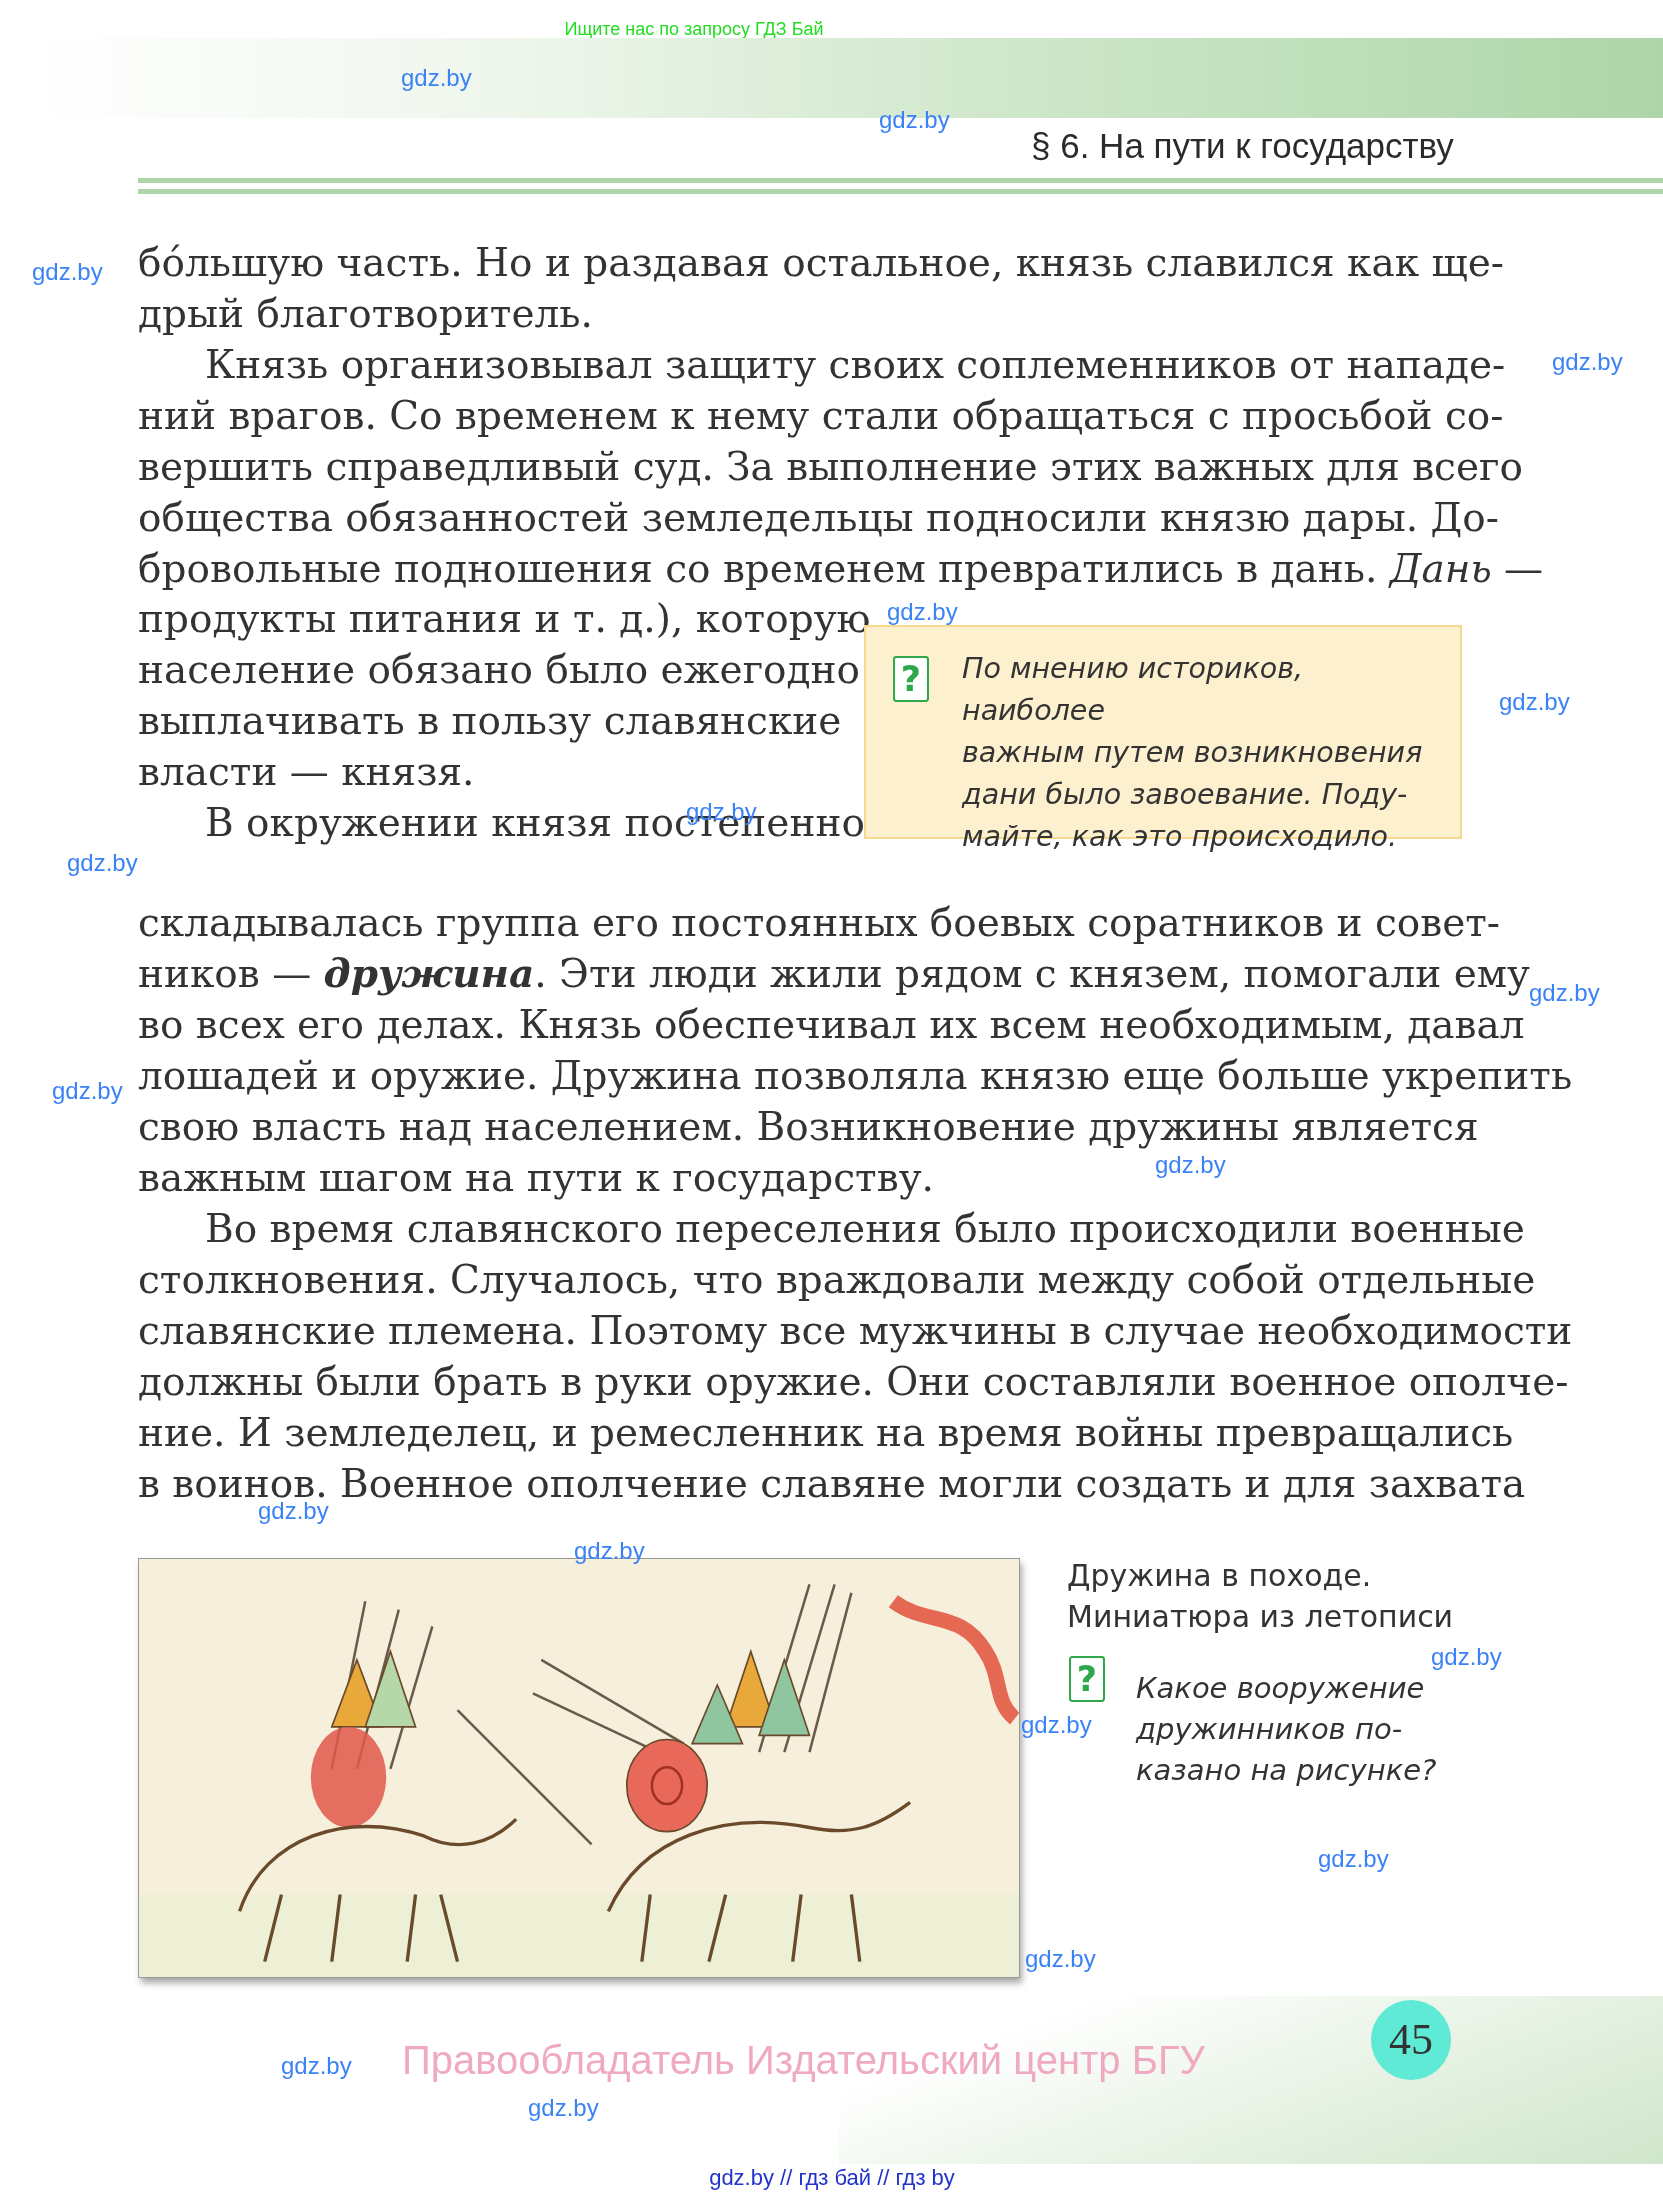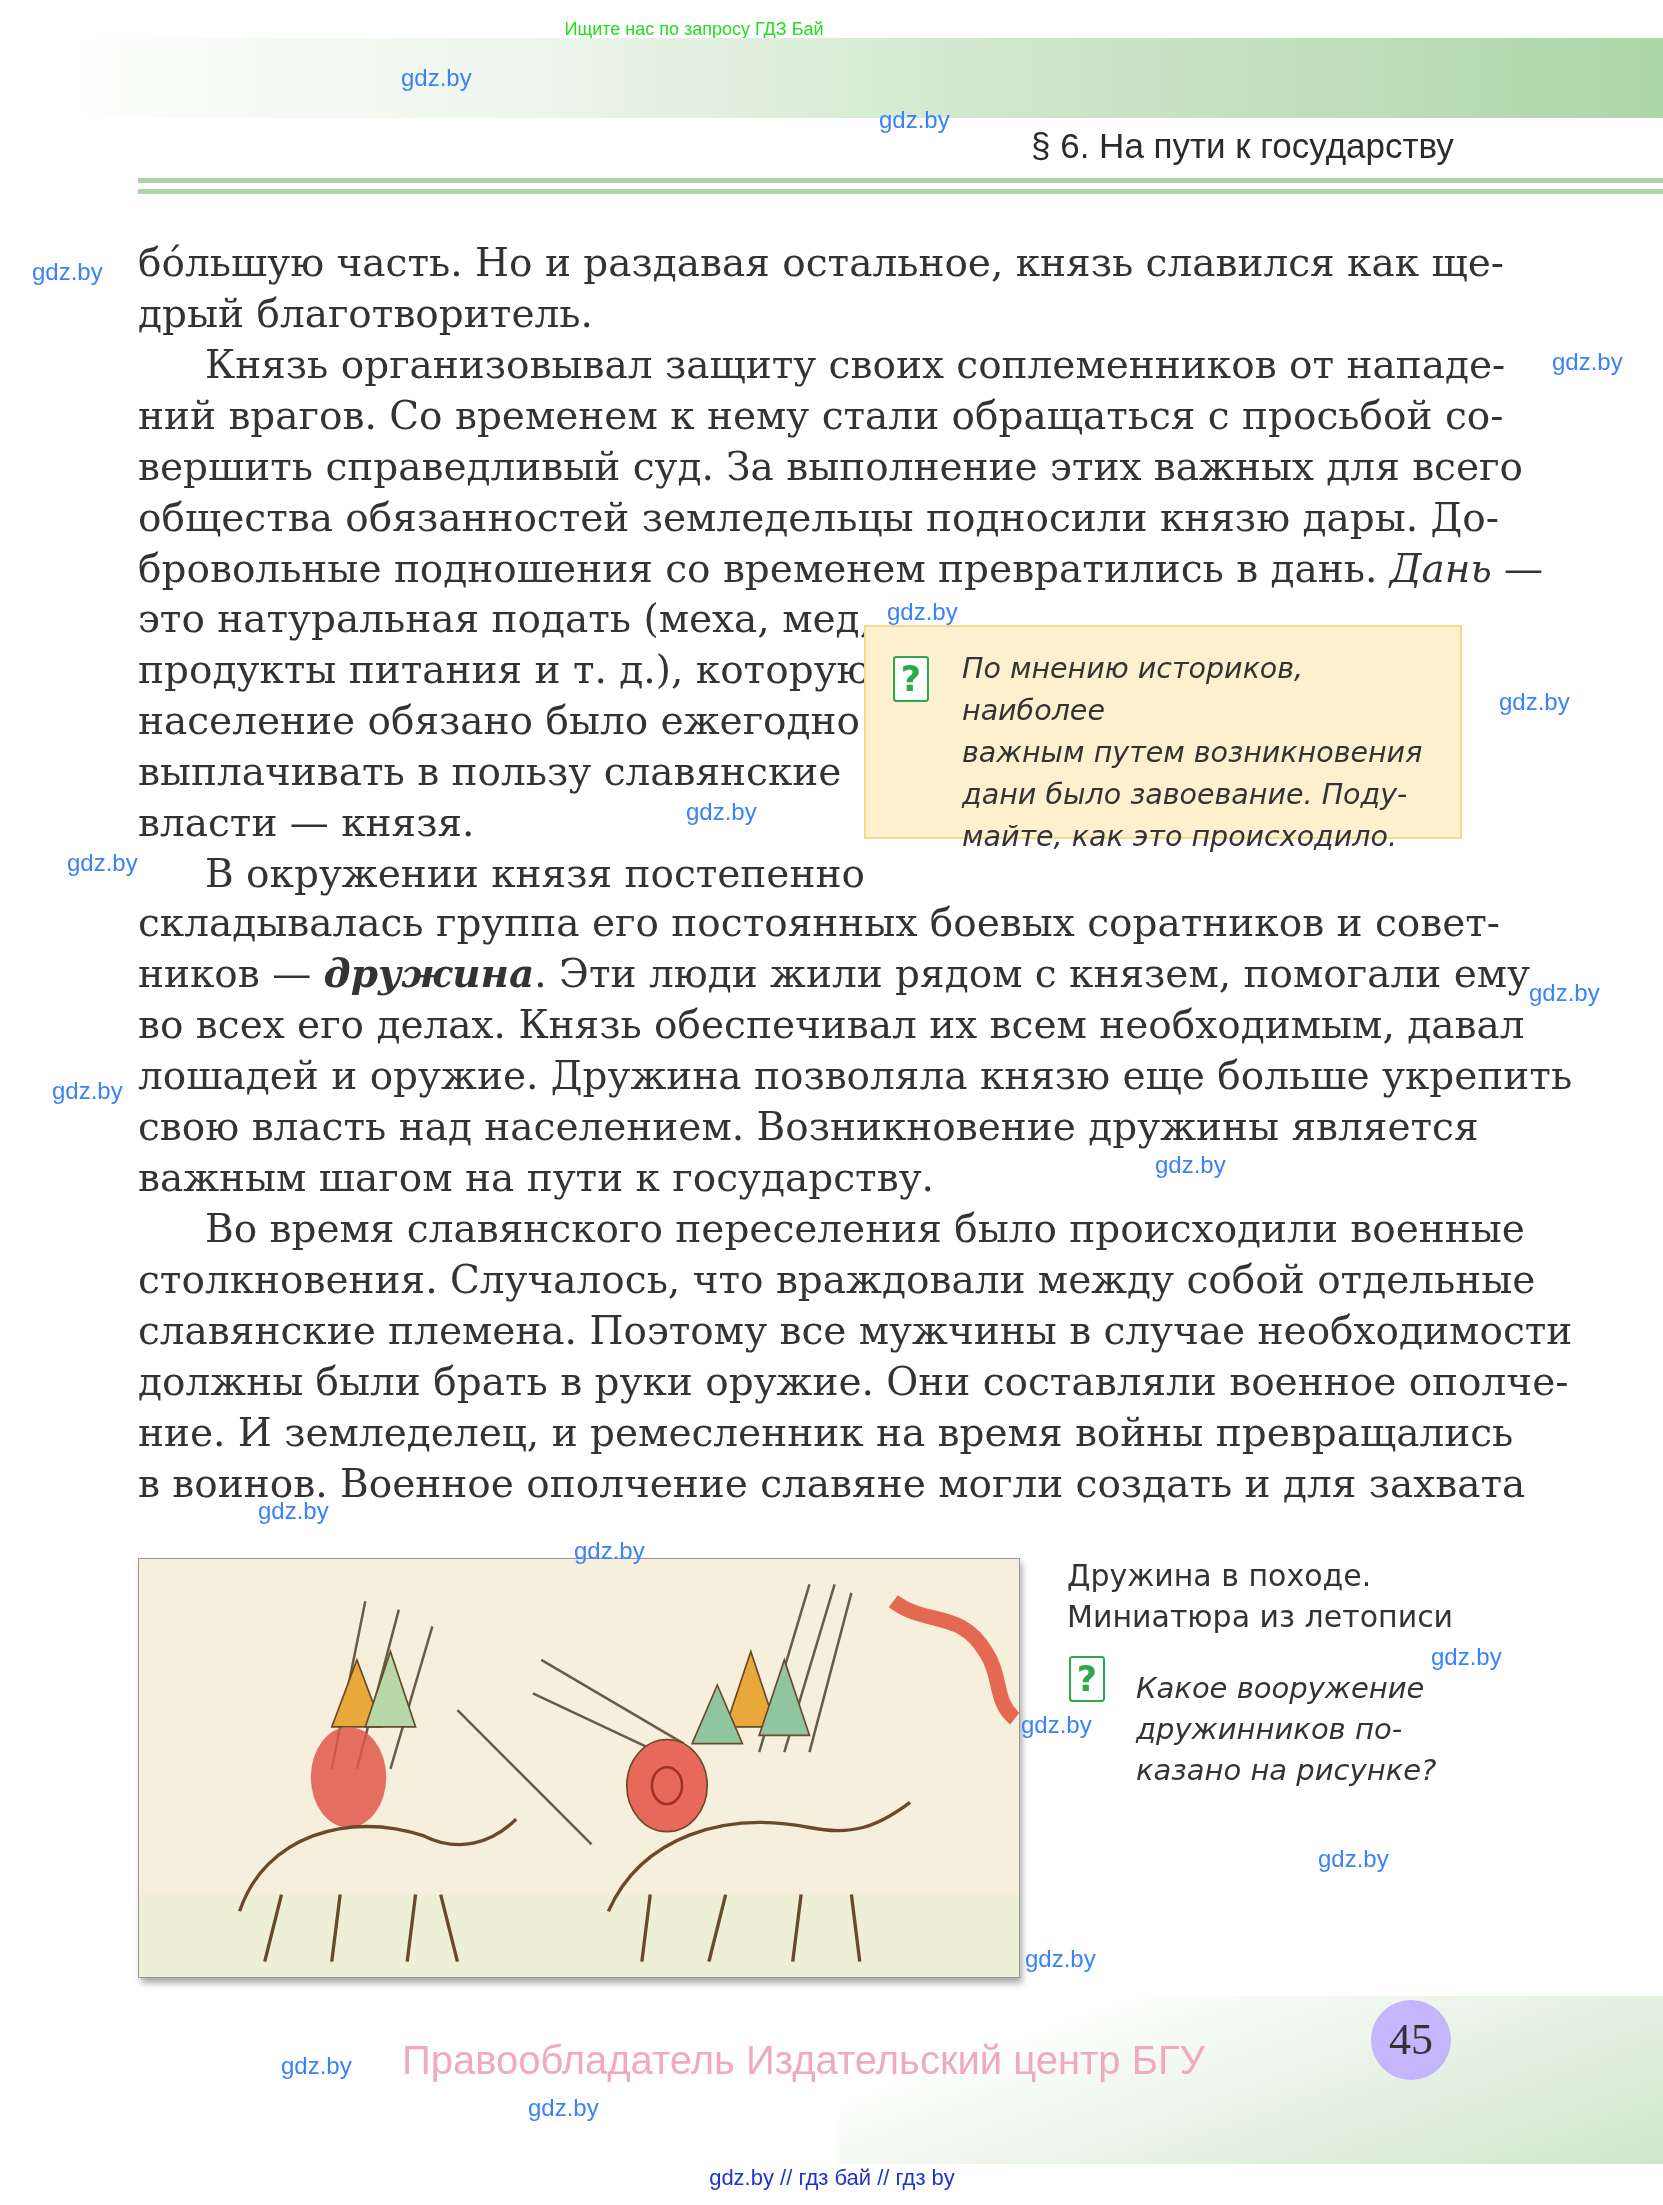--- a/index.html
+++ b/index.html
@@ -58,21 +58,21 @@
   .fig-q-text {
     left: 1136px; top: 1648px; font-family: "DejaVu Sans", sans-serif;
     font-style: italic; font-size: 29px; line-height: 41px; color: #333; margin-top: 20px;
   }
   .footer-band {
     left: 839px; top: 1996px; width: 825px; height: 168px;
     background: linear-gradient(160deg, #ffffff 20%, #e6f2e3 60%, #cfe6cb 100%);
   }
   .page-num-circle {
     left: 1371px; top: 2000px; width: 80px; height: 80px; border-radius: 50%;
-    background: #c4b5fd; text-align: center; line-height: 80px;
+    background: #5eead4; text-align: center; line-height: 80px;
     font-family: "Liberation Serif", serif; font-size: 44px; color: #333;
   }
   .copyright {
     left: 402px; top: 2038px; font-family: "Liberation Sans", sans-serif;
     font-size: 40px; color: #f0a9c3;
   }
   .bottom-links {
     left: 0; width: 1664px; top: 2165px; text-align: center;
     font-family: "Liberation Sans", sans-serif; font-size: 22px; color: #2233cc;
   }
@@ -93,21 +93,20 @@
   <span class="line">ний врагов. Со временем к нему стали обращаться с просьбой со-</span>
   <span class="line">вершить справедливый суд. За выполнение этих важных для всего</span>
   <span class="line">общества обязанностей земледельцы подносили князю дары. До-</span>
   <span class="line">
     <span>бровольные подношения со временем превратились в дань.</span>
     <i>Дань</i><span> —</span>
   </span>
 </div>
 
 <div class="abs body-text narrow" style="top:593px">
-  <span class="line">это натуральная подать (меха, мед,</span>
   <span class="line">продукты питания и т. д.), которую</span>
   <span class="line">население обязано было ежегодно</span>
   <span class="line">выплачивать в пользу славянские</span>
   <span class="line">власти — князя.</span>
   <span class="line indent">В окружении князя постепенно</span>
 </div>
 
 <div class="abs note-box">
   <div class="abs q-icon" style="left:27px; top:29px;">?</div>
   <div class="abs note-text">

